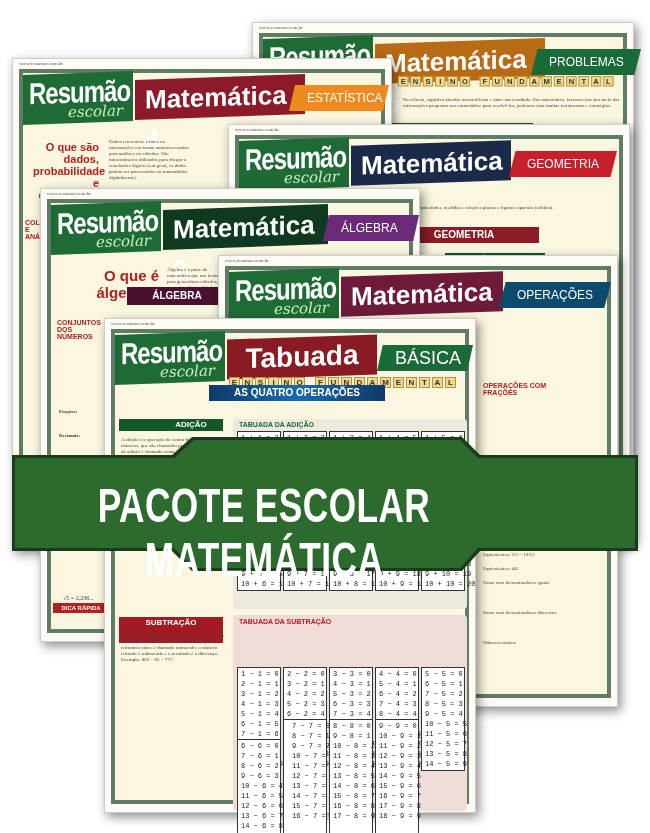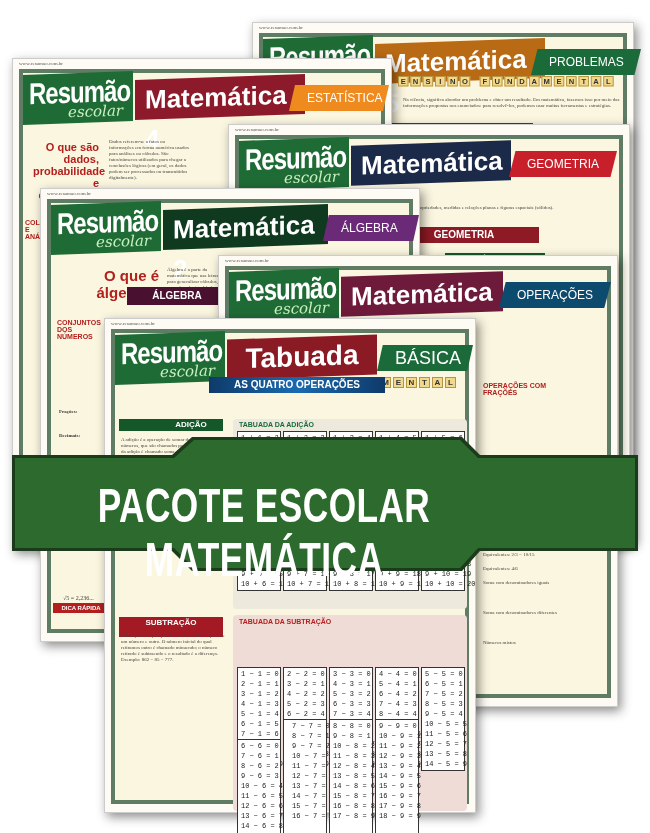--- a/index.html
+++ b/index.html
@@ -145,21 +145,21 @@
         <span>N</span>
         <span>D</span>
         <span>A</span>
         <span>M</span>
         <span>E</span>
         <span>N</span>
         <span>T</span>
         <span>A</span>
         <span>L</span>
     </div>
-    <div class="section-bar" style="left:94px;top:44px;width:176px;height:16px;background:linear-gradient(90deg,#0e3a6a,#1a6ab0,#0e3a6a);font-size:10px;line-height:16px;">AS QUATRO OPERAÇÕES</div>
+    <div class="section-bar" style="left:94px;top:52px;width:176px;height:16px;background:linear-gradient(90deg,#0e3a6a,#1a6ab0,#0e3a6a);font-size:10px;line-height:16px;">AS QUATRO OPERAÇÕES</div>
     <div class="section-bar" style="left:4px;top:86px;width:104px;height:12px;background:#14582a;font-size:8px;line-height:12px;padding-left:40px;">ADIÇÃO</div>
     <div class="body-txt" style="left:6px;top:104px;width:104px;">A adição é a operação de somar dois ou mais números, que são chamados parcelas. O resultado da adição é chamado soma ou total.</div>
     <div class="tables" style="left:118px;top:86px;width:234px;height:190px;">
       <div style="position:absolute;left:6px;top:2px;font-size:7px;font-weight:bold;color:#1a6a3a;">TABUADA DA ADIÇÃO</div>
       <div id="add-first-row" style="position:absolute;left:4px;top:12px;display:flex;gap:2px;">
           <div class="tbl" style="position: relative; width: 44px;">1 + 1 = 2</div>
           <div class="tbl" style="position: relative; width: 44px;">1 + 2 = 3</div>
           <div class="tbl" style="position: relative; width: 44px;">1 + 3 = 4</div>
           <div class="tbl" style="position: relative; width: 44px;">1 + 4 = 5</div>
           <div class="tbl" style="position: relative; width: 44px;">1 + 5 = 6</div>
@@ -185,21 +185,21 @@
 8 + 9 = 17
 9 + 9 = 18
 10 + 9 = 19</div>
           <div class="tbl" style="position: relative; width: 44px;">6 + 10 = 16
 7 + 10 = 17
 8 + 10 = 18
 9 + 10 = 19
 10 + 10 = 20</div>
         </div>
     </div>
-    <div class="section-bar" style="left:4px;top:284px;width:104px;height:20px;background:#a31a24;font-size:8px;line-height:12px;">SUBTRAÇÃO</div>
+    <div class="section-bar" style="left:4px;top:284px;width:104px;height:26px;background:#a31a24;font-size:8px;line-height:12px;">SUBTRAÇÃO</div>
     <div class="body-txt" style="left:6px;top:300px;width:104px;">Subtração é a operação de calcular a diferença entre um número e outro. O número inicial do qual retiramos outro é chamado minuendo; o número retirado é subtraendo e o resultado é a diferença. Exemplo: 862 − 85 = 777.</div>
     <div class="tables" style="left:118px;top:282px;width:234px;height:196px;background:#f0dcd6;">
       <div style="position:absolute;left:6px;top:3px;font-size:7px;font-weight:bold;color:#b3201e;">TABUADA DA SUBTRAÇÃO</div>
       <div id="sub-top" style="position:absolute;left:4px;top:12px;display:flex;gap:2px;margin-top:40px;">
           <div class="tbl" style="position: relative; width: 44px;">1 − 1 = 0
 2 − 1 = 1
 3 − 1 = 2
 4 − 1 = 3
 5 − 1 = 4
 6 − 1 = 5

